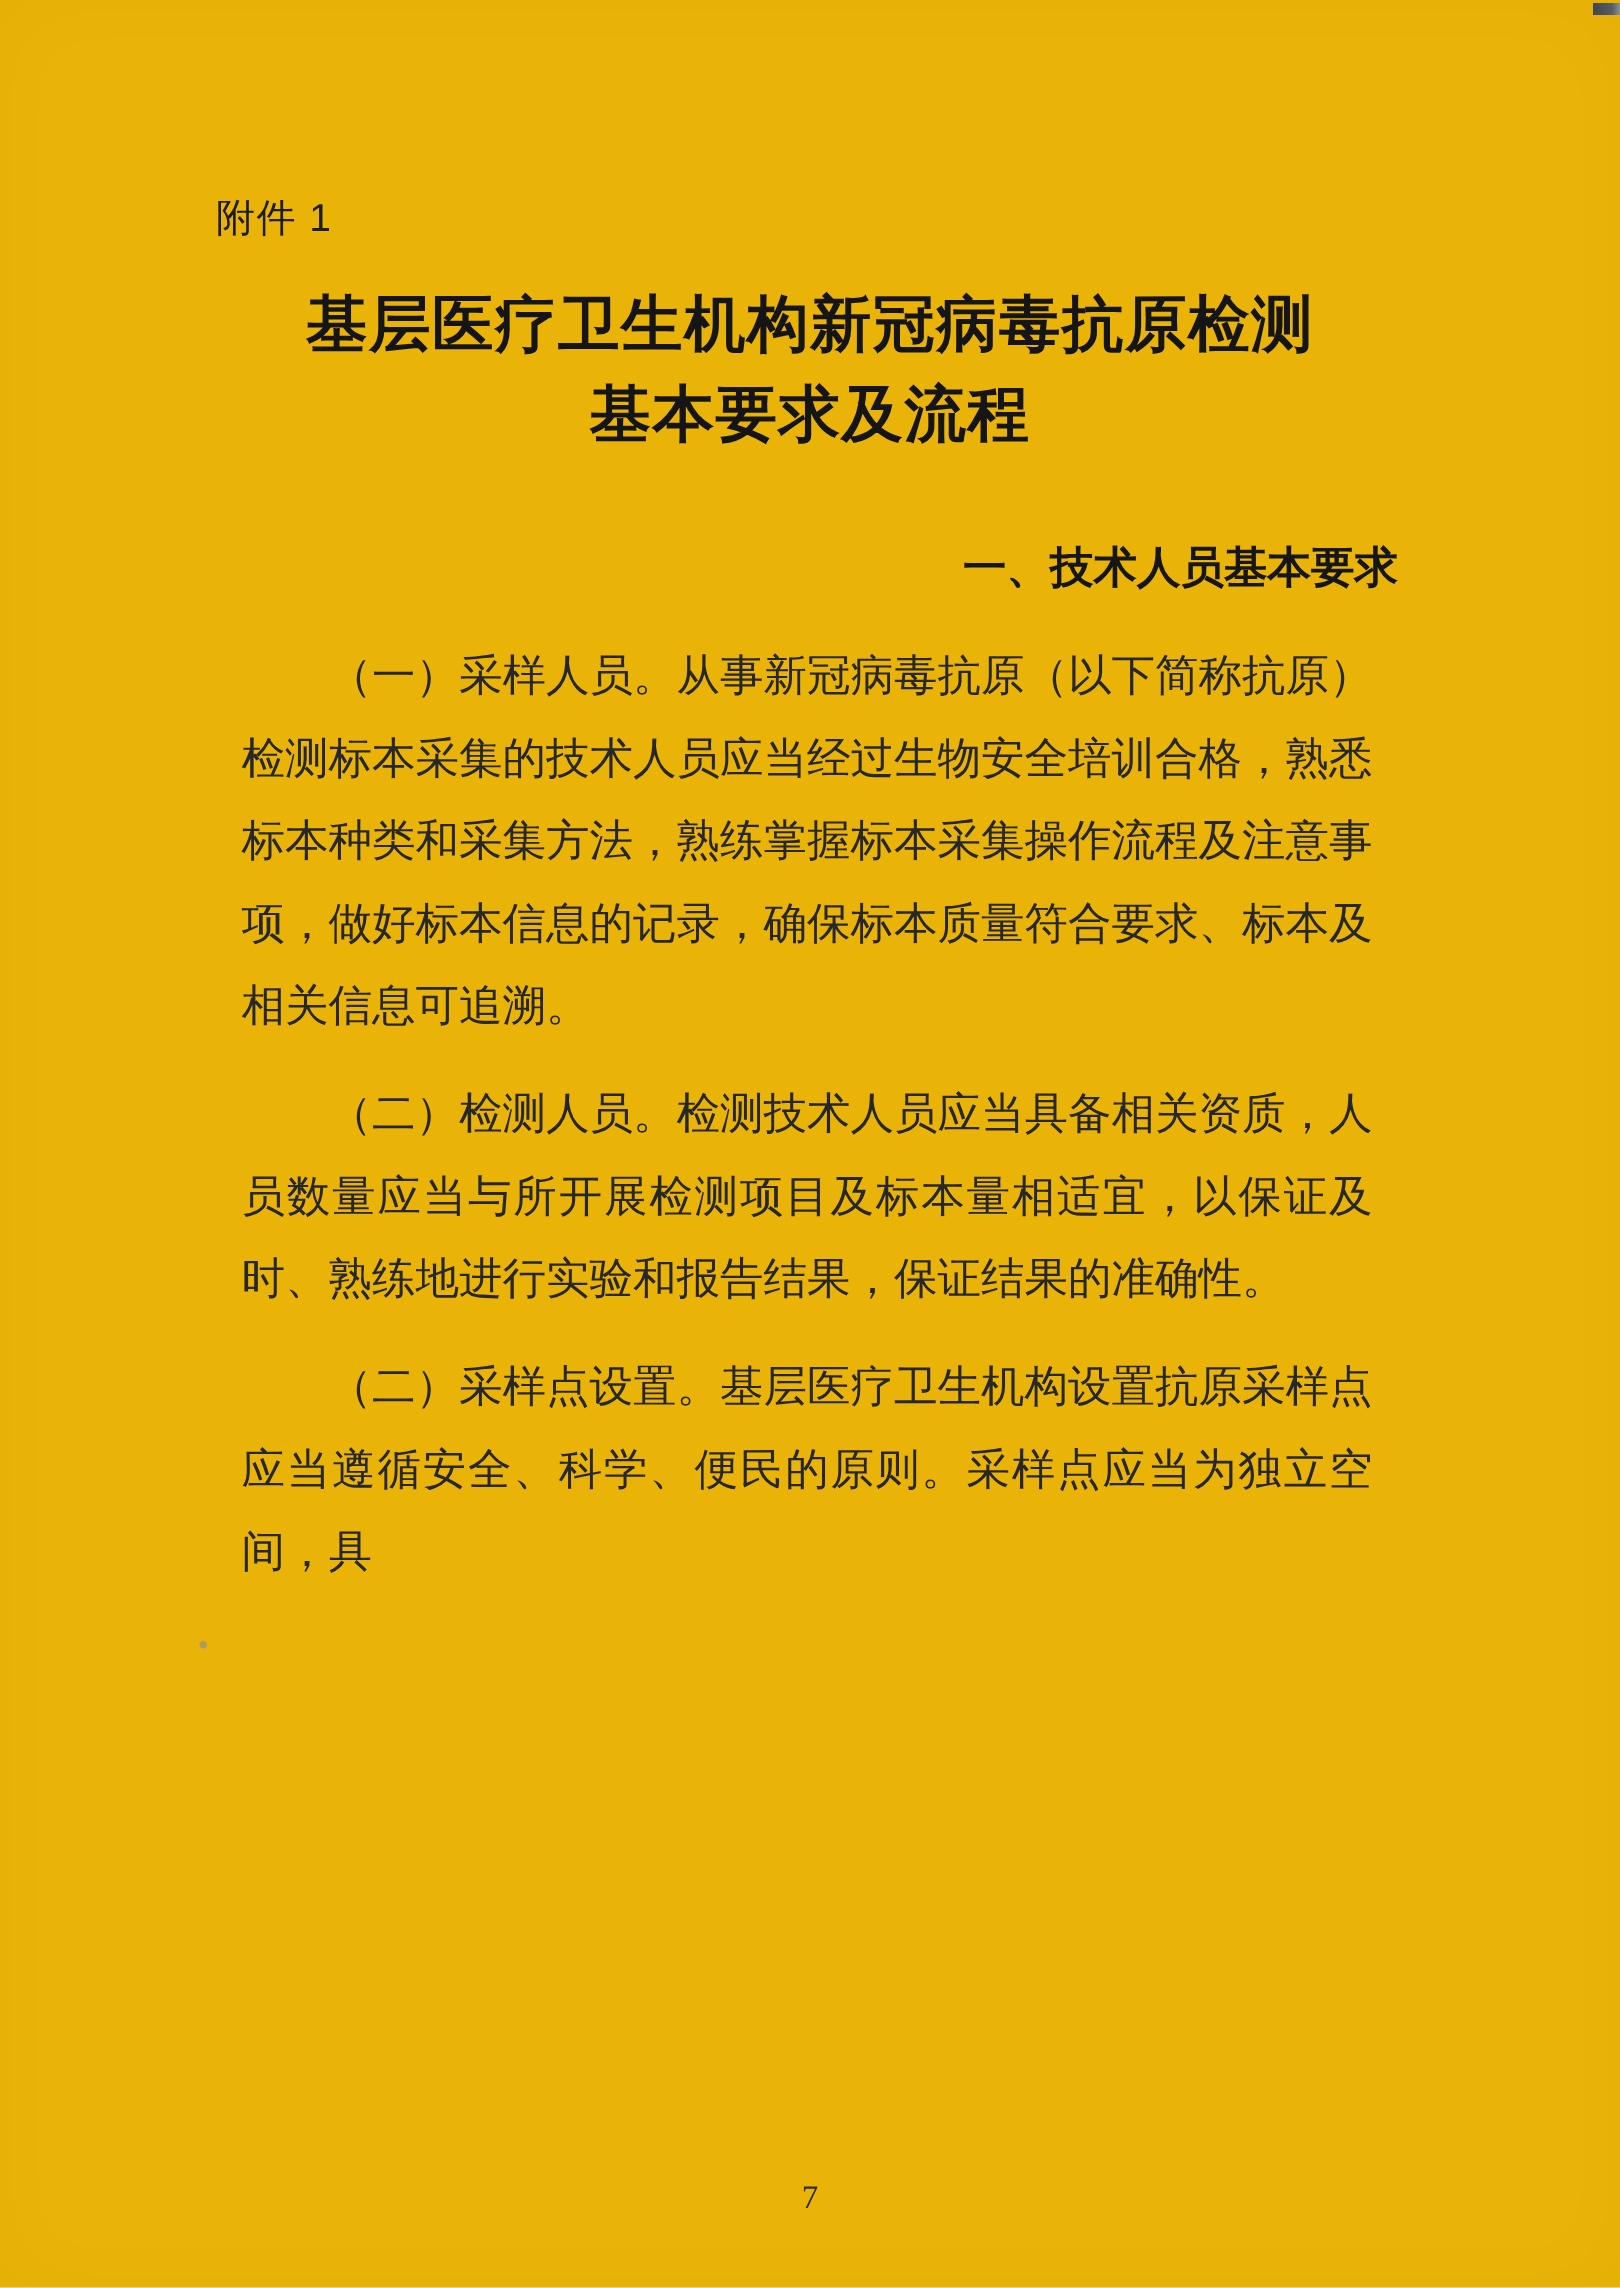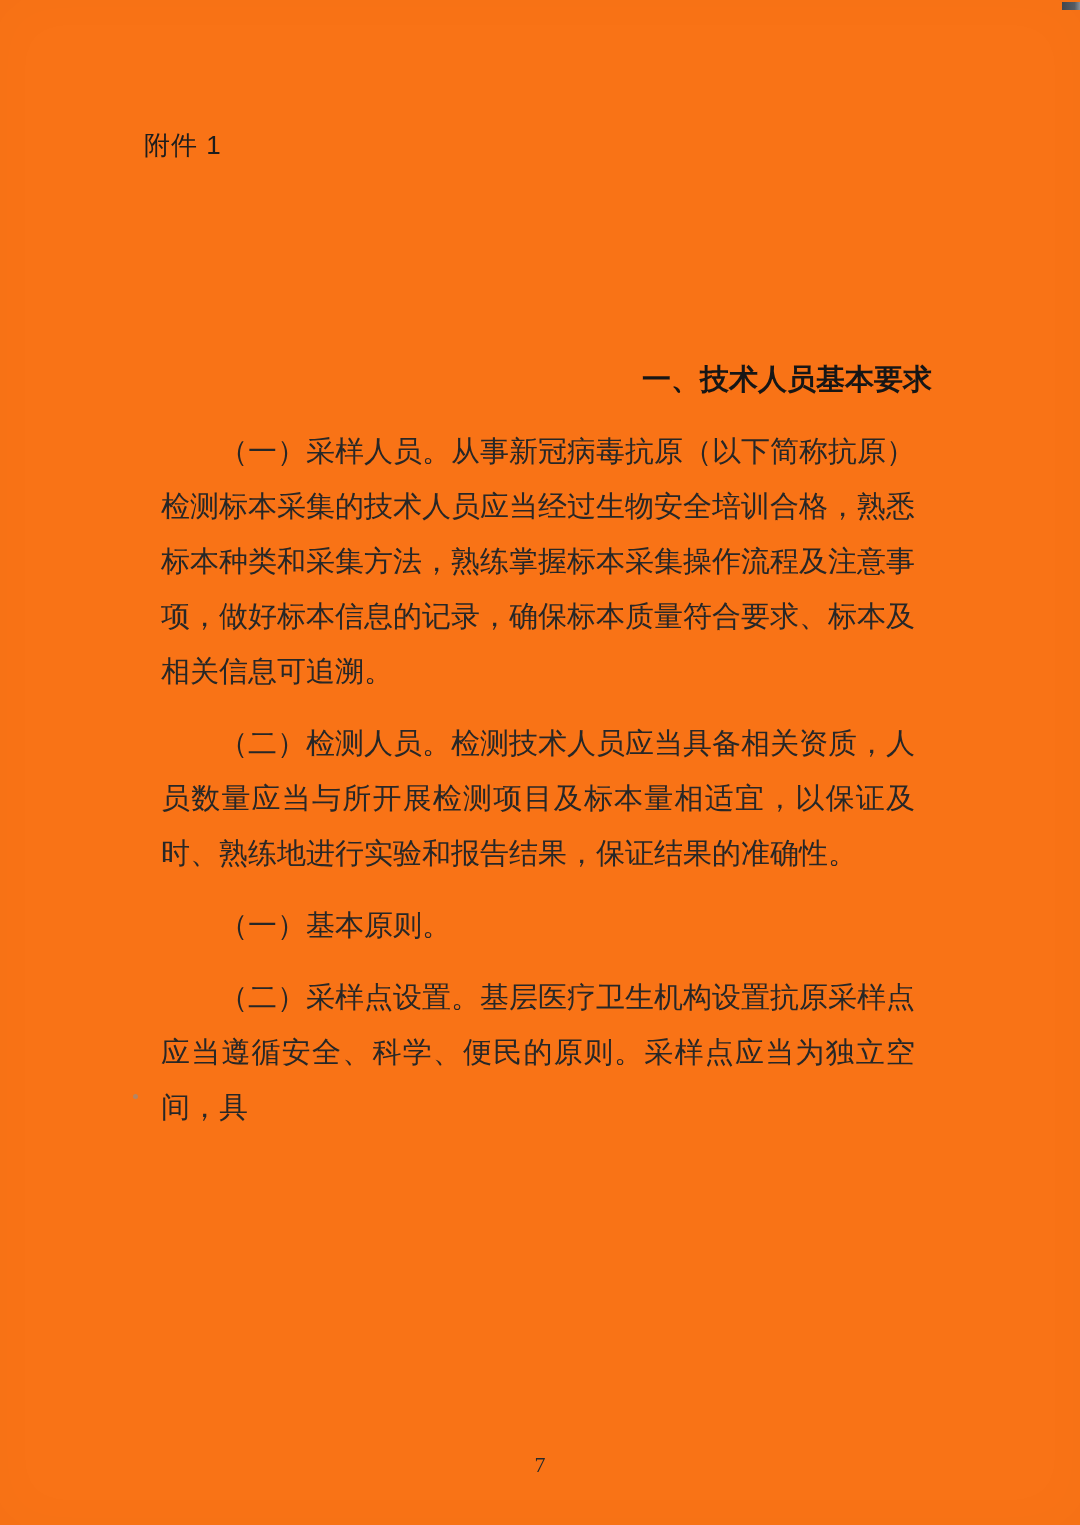--- a/index.html
+++ b/index.html
@@ -4,21 +4,21 @@
 <style>
   html, body {
     margin: 0;
     padding: 0;
     background: #e9e9e9;
   }
   .page {
     position: relative;
     width: 1080px;
     height: 1525px;
-    background: #f97316;
+    background: #eab308;
     font-family: "Liberation Serif", serif;
     color: #242424;
     overflow: hidden;
     box-shadow: inset 0 0 60px rgba(0,0,0,0.02);
   }
   .corner-artifact {
     position: absolute;
     top: 2px;
     right: 0;
     width: 18px;
@@ -97,23 +97,26 @@
 </style>
 </head>
 <body>
 
 <div class="page">
   <div class="corner-artifact"></div>
   <div class="speck"></div>
 
   <div class="attachment">附件 1</div>
 
+  <h1 class="title">
+    <span class="title-line">基层医疗卫生机构新冠病毒抗原检测</span>
+    <span class="title-line">基本要求及流程</span>
+  </h1>
 
   <div class="doc-body">
       <div class="heading">一、技术人员基本要求</div>
       <div class="paragraph">（一）采样人员。从事新冠病毒抗原（以下简称抗原）检测标本采集的技术人员应当经过生物安全培训合格，熟悉标本种类和采集方法，熟练掌握标本采集操作流程及注意事项，做好标本信息的记录，确保标本质量符合要求、标本及相关信息可追溯。</div>
       <div class="paragraph">（二）检测人员。检测技术人员应当具备相关资质，人员数量应当与所开展检测项目及标本量相适宜，以保证及时、熟练地进行实验和报告结果，保证结果的准确性。</div>
-      <div class="paragraph">（一）基本原则。</div>
       <div class="paragraph">（二）采样点设置。基层医疗卫生机构设置抗原采样点应当遵循安全、科学、便民的原则。采样点应当为独立空间，具</div>
     </div>
 
   <div class="page-number">7</div>
 </div>
 
 </body></html>

